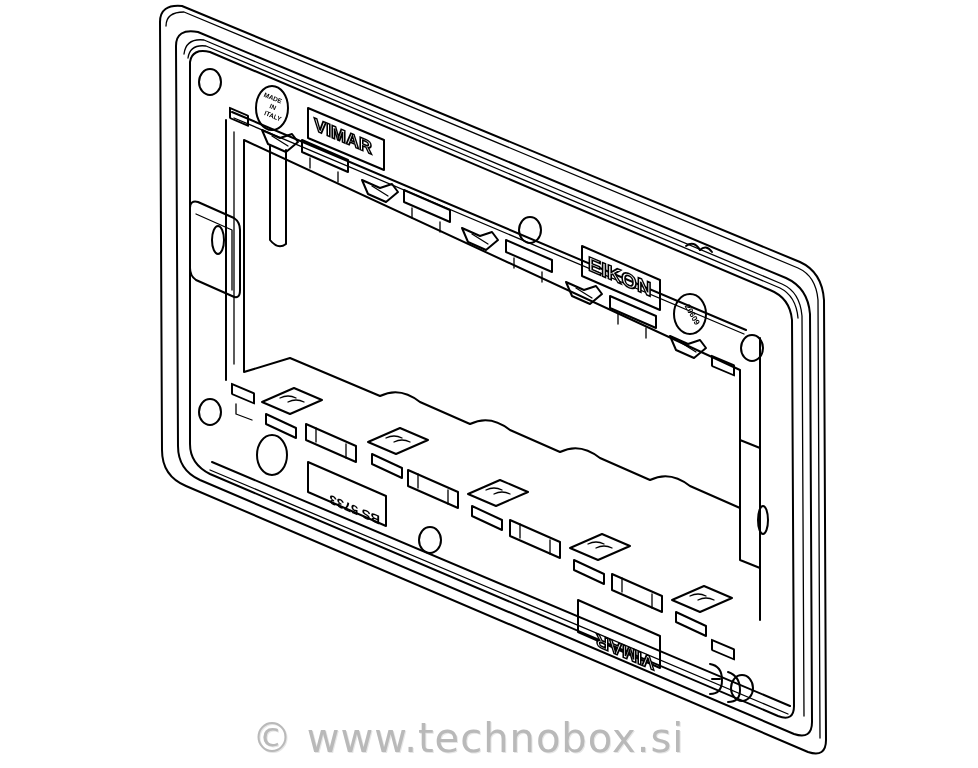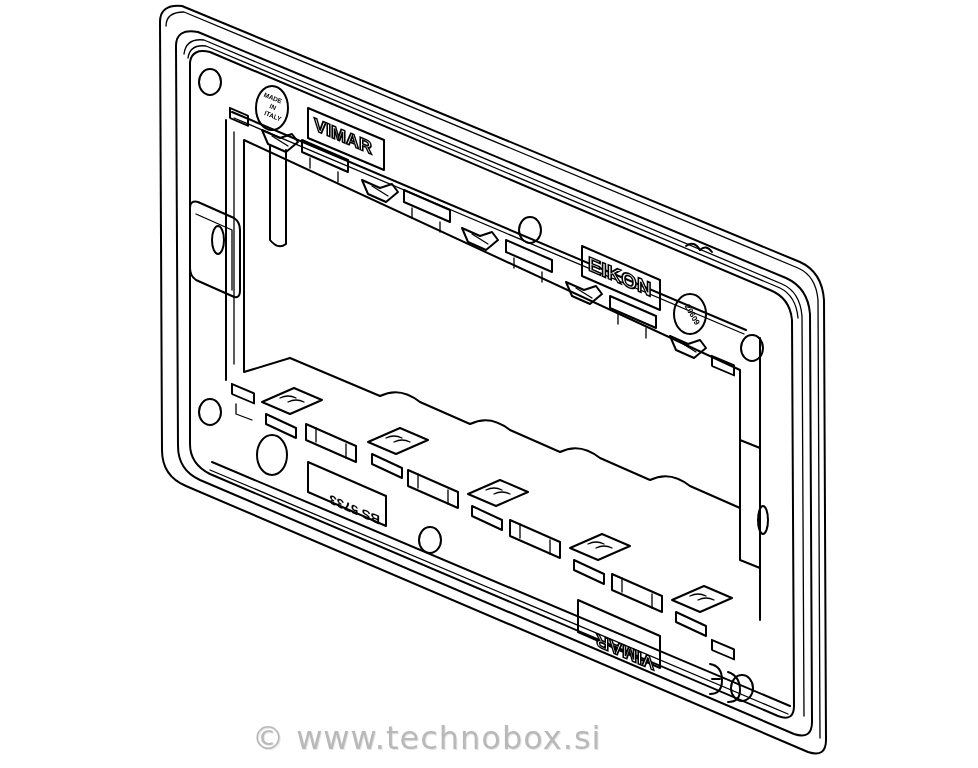--- a/index.html
+++ b/index.html
@@ -6,21 +6,21 @@
     body { width: 978px; height: 768px; overflow: hidden; position: relative; font-family: "Liberation Sans", sans-serif; }
     #stage { position: absolute; left: 0; top: 0; width: 978px; height: 768px; }
     svg { display: block; }
     .ln { fill: none; stroke: #000; stroke-width: 2; stroke-linejoin: round; stroke-linecap: round; }
     .ln-thin { fill: none; stroke: #000; stroke-width: 1.3; stroke-linejoin: round; stroke-linecap: round; }
     .ln-fill { fill: #fff; stroke: #000; stroke-width: 2; stroke-linejoin: round; }
     .lbl { font-family: "Liberation Sans", sans-serif; font-weight: bold; fill: #fff; stroke: #000; stroke-width: 1.6; paint-order: normal; }
     .lbl-small { font-family: "Liberation Sans", sans-serif; font-weight: bold; fill: #000; }
     .watermark {
       position: absolute; left: 252px; top: 712px; width: 470px; height: 52px;
-      font-family: "DejaVu Sans", sans-serif; font-size: 32px; line-height: 52px;
+      font-family: "DejaVu Sans", sans-serif; font-size: 40px; line-height: 52px;
       color: #b9b9b9; letter-spacing: 1px; white-space: nowrap;
       text-shadow: 1px 1px 0 #e6e6e6;
     }
   </style>
 </head>
 <body>
 
 <div id="stage">
 <svg width="978" height="768" viewBox="0 0 978 768" xmlns="http://www.w3.org/2000/svg">
 

